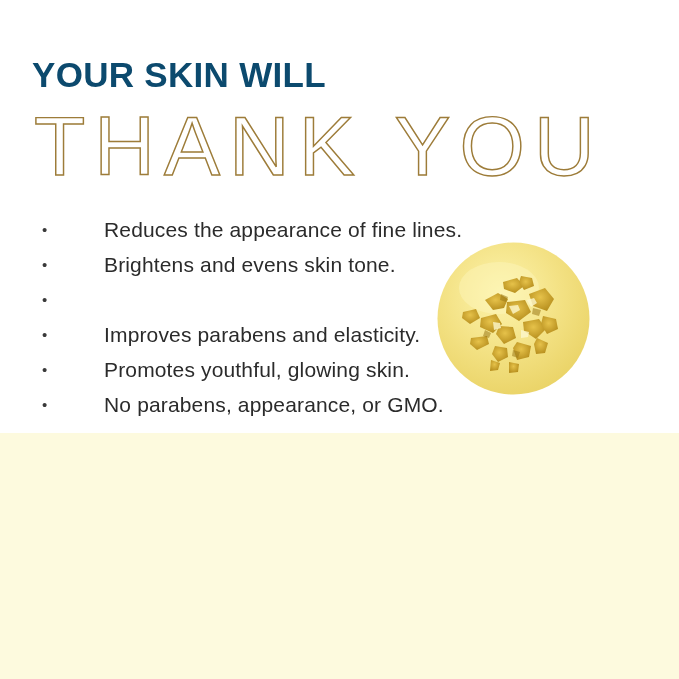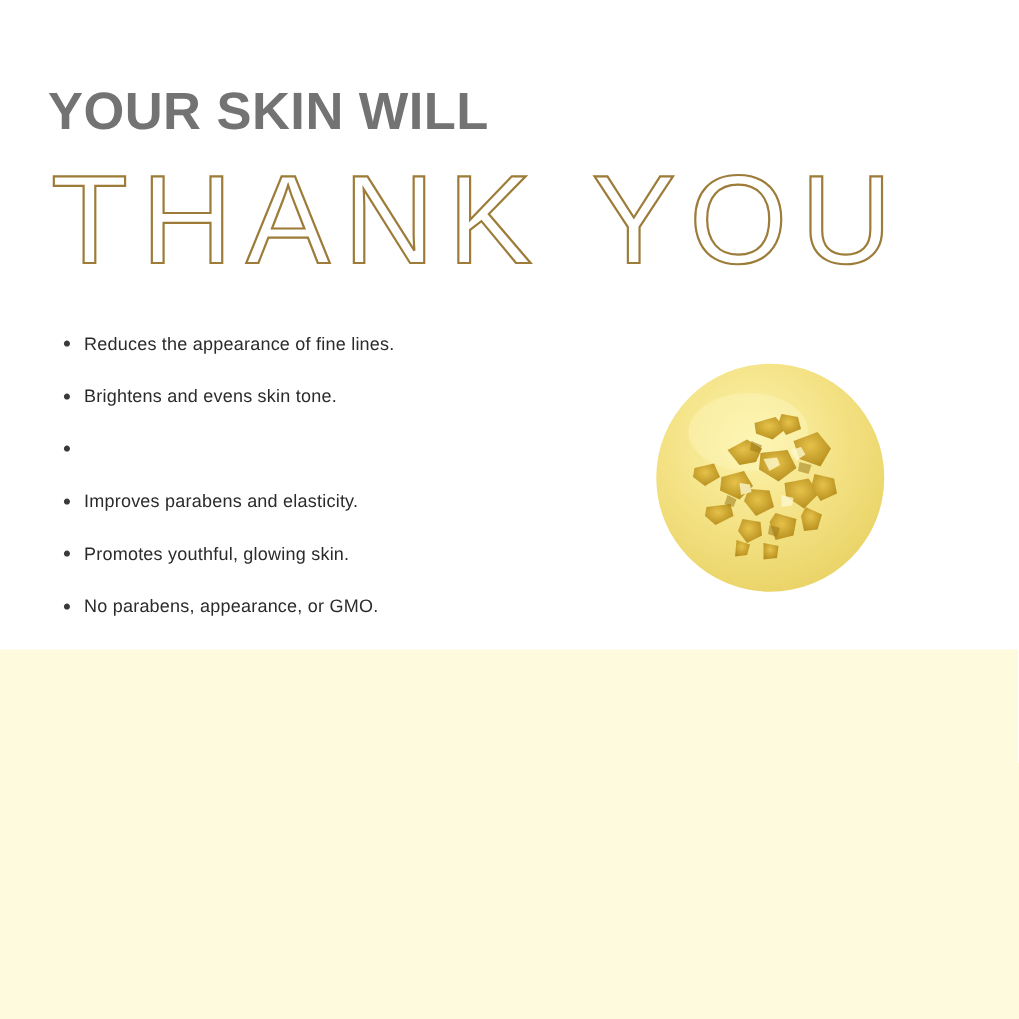--- a/index.html
+++ b/index.html
@@ -21,21 +21,21 @@
   }
 
   
   .headline-top {
     position: absolute;
     left: 32px;
     top: 57px;
     font-size: 35px;
     font-weight: bold;
     letter-spacing: 0.3px;
-    color: #737373;
+    color: #0c4a6e;
     line-height: 1;
     white-space: nowrap;
     text-align: center;
   }
   .headline-big {
     position: absolute;
     left: 34px;
     top: 111px;
     width: 612px;
     height: 72px;
@@ -70,25 +70,26 @@
     line-height: 35px;
   }
   .bullet-dot {
     width: 14px;
     flex: 0 0 14px;
     color: #3a3a3a;
     font-size: 15px;
     line-height: 35px;
   }
   .bullet-text {
-    font-size: 12px;
+    font-size: 21px;
     color: #2b2b2b;
     line-height: 35px;
     letter-spacing: 0.15px;
     white-space: nowrap;
+    margin-left: 48px;
   }
 
   
   .swatch {
     position: absolute;
     left: 437px;
     top: 242px;
     width: 153px;
     height: 153px;
   }

